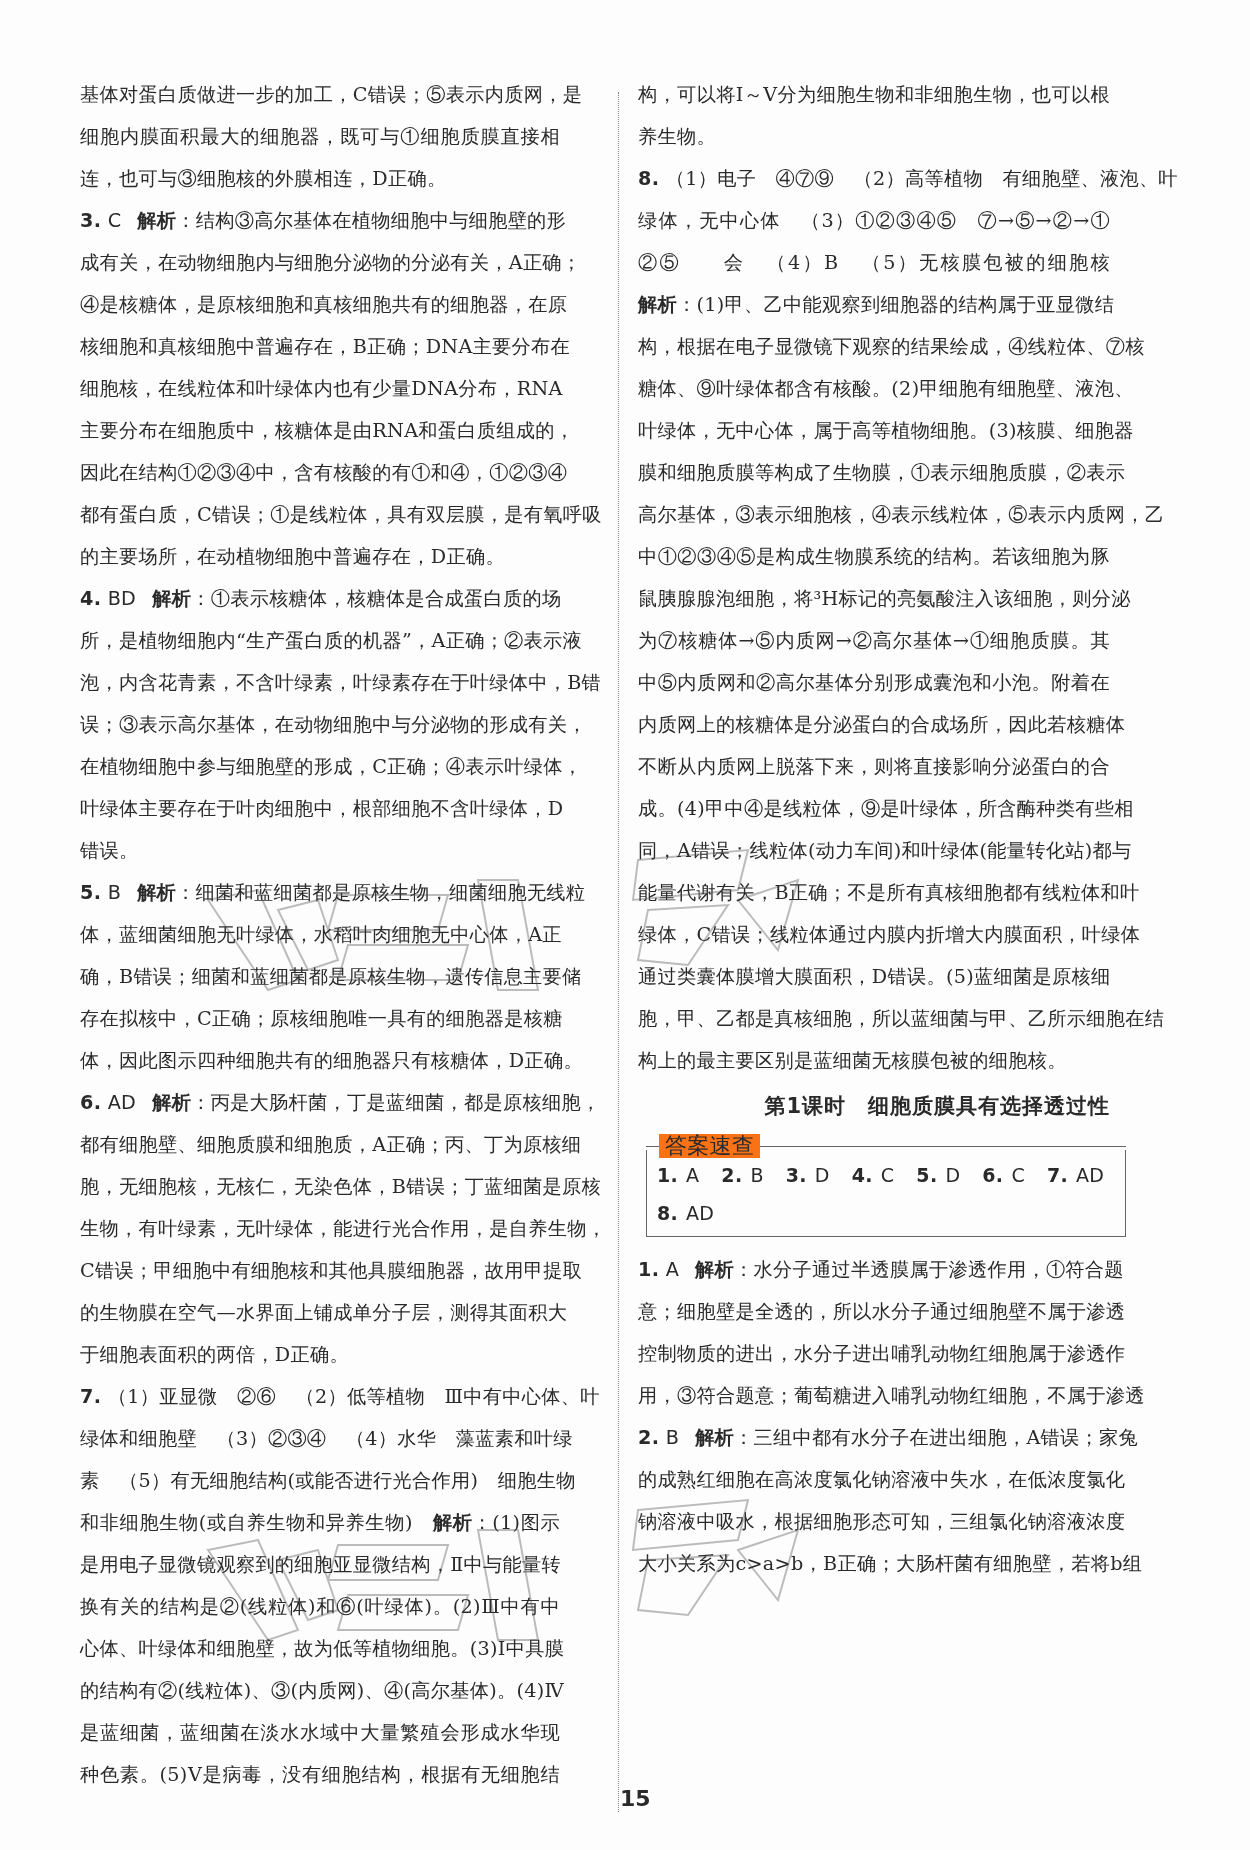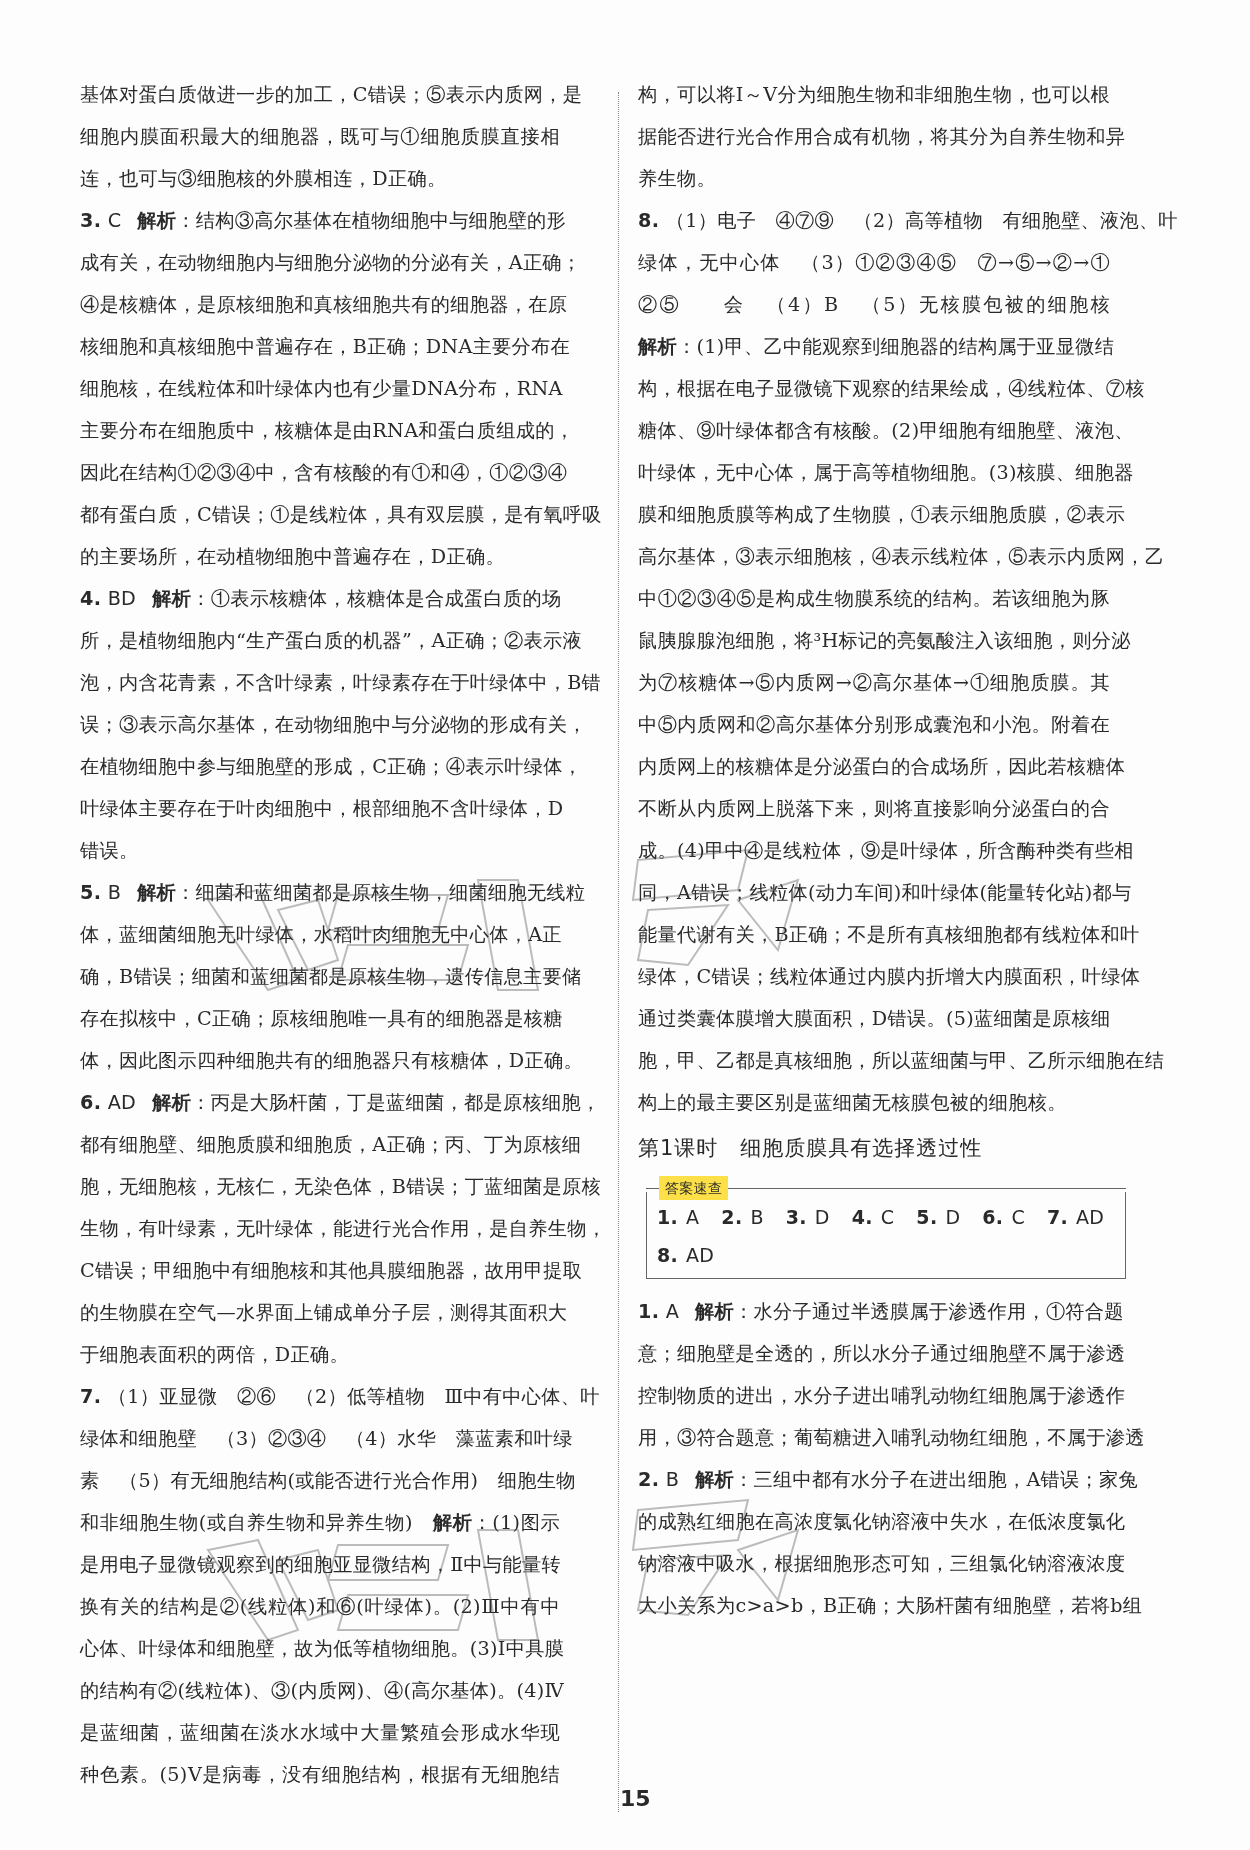--- a/index.html
+++ b/index.html
@@ -18,30 +18,30 @@
   .line { display:block; white-space:nowrap; overflow:visible; height:42px; text-align:justify; text-align-last:justify; }
   .line.last { text-align-last:left; }
   .qnum { font-family:"DejaVu Sans","Liberation Sans",sans-serif; font-weight:bold; }
   .ans { font-family:"DejaVu Sans","Liberation Sans",sans-serif; margin-right:16px; }
   .jx { font-family:"DejaVu Sans","Liberation Sans",sans-serif; font-weight:bold; }
   .section-title {
     font-family:"DejaVu Sans","Liberation Sans",sans-serif; font-weight:bold;
     font-size:27px; text-align:center; margin:18px 0 12px 0; height:44px; line-height:44px; letter-spacing:2px;
   }
   .lesson-title {
-    font-family:"DejaVu Sans","Liberation Sans",sans-serif; font-weight:normal;
-    font-size:21px; text-align:left; height:48px; line-height:48px; letter-spacing:1px;
+    font-family:"DejaVu Sans","Liberation Sans",sans-serif; font-weight:bold;
+    font-size:21px; text-align:right; height:48px; line-height:48px; letter-spacing:1px;
   }
   .quick-box {
     position:relative; border:1.5px solid #666; border-top:none; margin:20px 0 12px 8px; width:458px;
     padding:6px 10px 4px 10px; font-family:"DejaVu Sans","Liberation Sans",sans-serif; font-size:19px;
   }
   .quick-box .legend {
-    position:absolute; top:-16px; left:12px; background:#fde047; padding:0 6px;
-    font-size:14px; line-height:24px;
+    position:absolute; top:-16px; left:12px; background:#f97316; padding:0 6px;
+    font-size:22px; line-height:24px;
   }
   .quick-box .rule-top { position:absolute; top:-4px; left:-1px; right:-1px; height:0; border-top:1.5px solid #666; }
   .quick-row { line-height:38px; height:38px; white-space:nowrap; }
   .quick-row span { margin-right:22px; }
   .quick-row b { font-weight:bold; }
   .page-number {
     position:absolute; left:612px; top:1786px; font-family:"DejaVu Sans","Liberation Sans",sans-serif;
     font-weight:bold; font-size:22px;
   }
   .watermark { position:absolute; pointer-events:none; opacity:0.35; }
@@ -93,21 +93,20 @@
       <div class="line"><span>的结构有②(线粒体)、③(内质网)、④(高尔基体)。(4)Ⅳ</span></div>
       <div class="line"><span>是蓝细菌，蓝细菌在淡水水域中大量繁殖会形成水华现</span></div>
       <div class="line"><span>种色素。(5)Ⅴ是病毒，没有细胞结构，根据有无细胞结</span></div>
     </div>
 
   <div class="divider"></div>
 
   <div class="col col-right">
     <div id="right-top">
         <div class="line"><span>构，可以将Ⅰ～Ⅴ分为细胞生物和非细胞生物，也可以根</span></div>
-        <div class="line"><span>据能否进行光合作用合成有机物，将其分为自养生物和异</span></div>
         <div class="line last"><span>养生物。</span></div>
         <div class="line"><span class="qnum">8.</span> <span>（1）电子　④⑦⑨　（2）高等植物　有细胞壁、液泡、叶</span></div>
         <div class="line"><span>绿体，无中心体　（3）①②③④⑤　⑦→⑤→②→①</span></div>
         <div class="line"><span>②⑤　　会　（4）B　（5）无核膜包被的细胞核</span></div>
         <div class="line"><span class="jx">解析</span><span>：(1)甲、乙中能观察到细胞器的结构属于亚显微结</span></div>
         <div class="line"><span>构，根据在电子显微镜下观察的结果绘成，④线粒体、⑦核</span></div>
         <div class="line"><span>糖体、⑨叶绿体都含有核酸。(2)甲细胞有细胞壁、液泡、</span></div>
         <div class="line"><span>叶绿体，无中心体，属于高等植物细胞。(3)核膜、细胞器</span></div>
         <div class="line"><span>膜和细胞质膜等构成了生物膜，①表示细胞质膜，②表示</span></div>
         <div class="line"><span>高尔基体，③表示细胞核，④表示线粒体，⑤表示内质网，乙</span></div>

